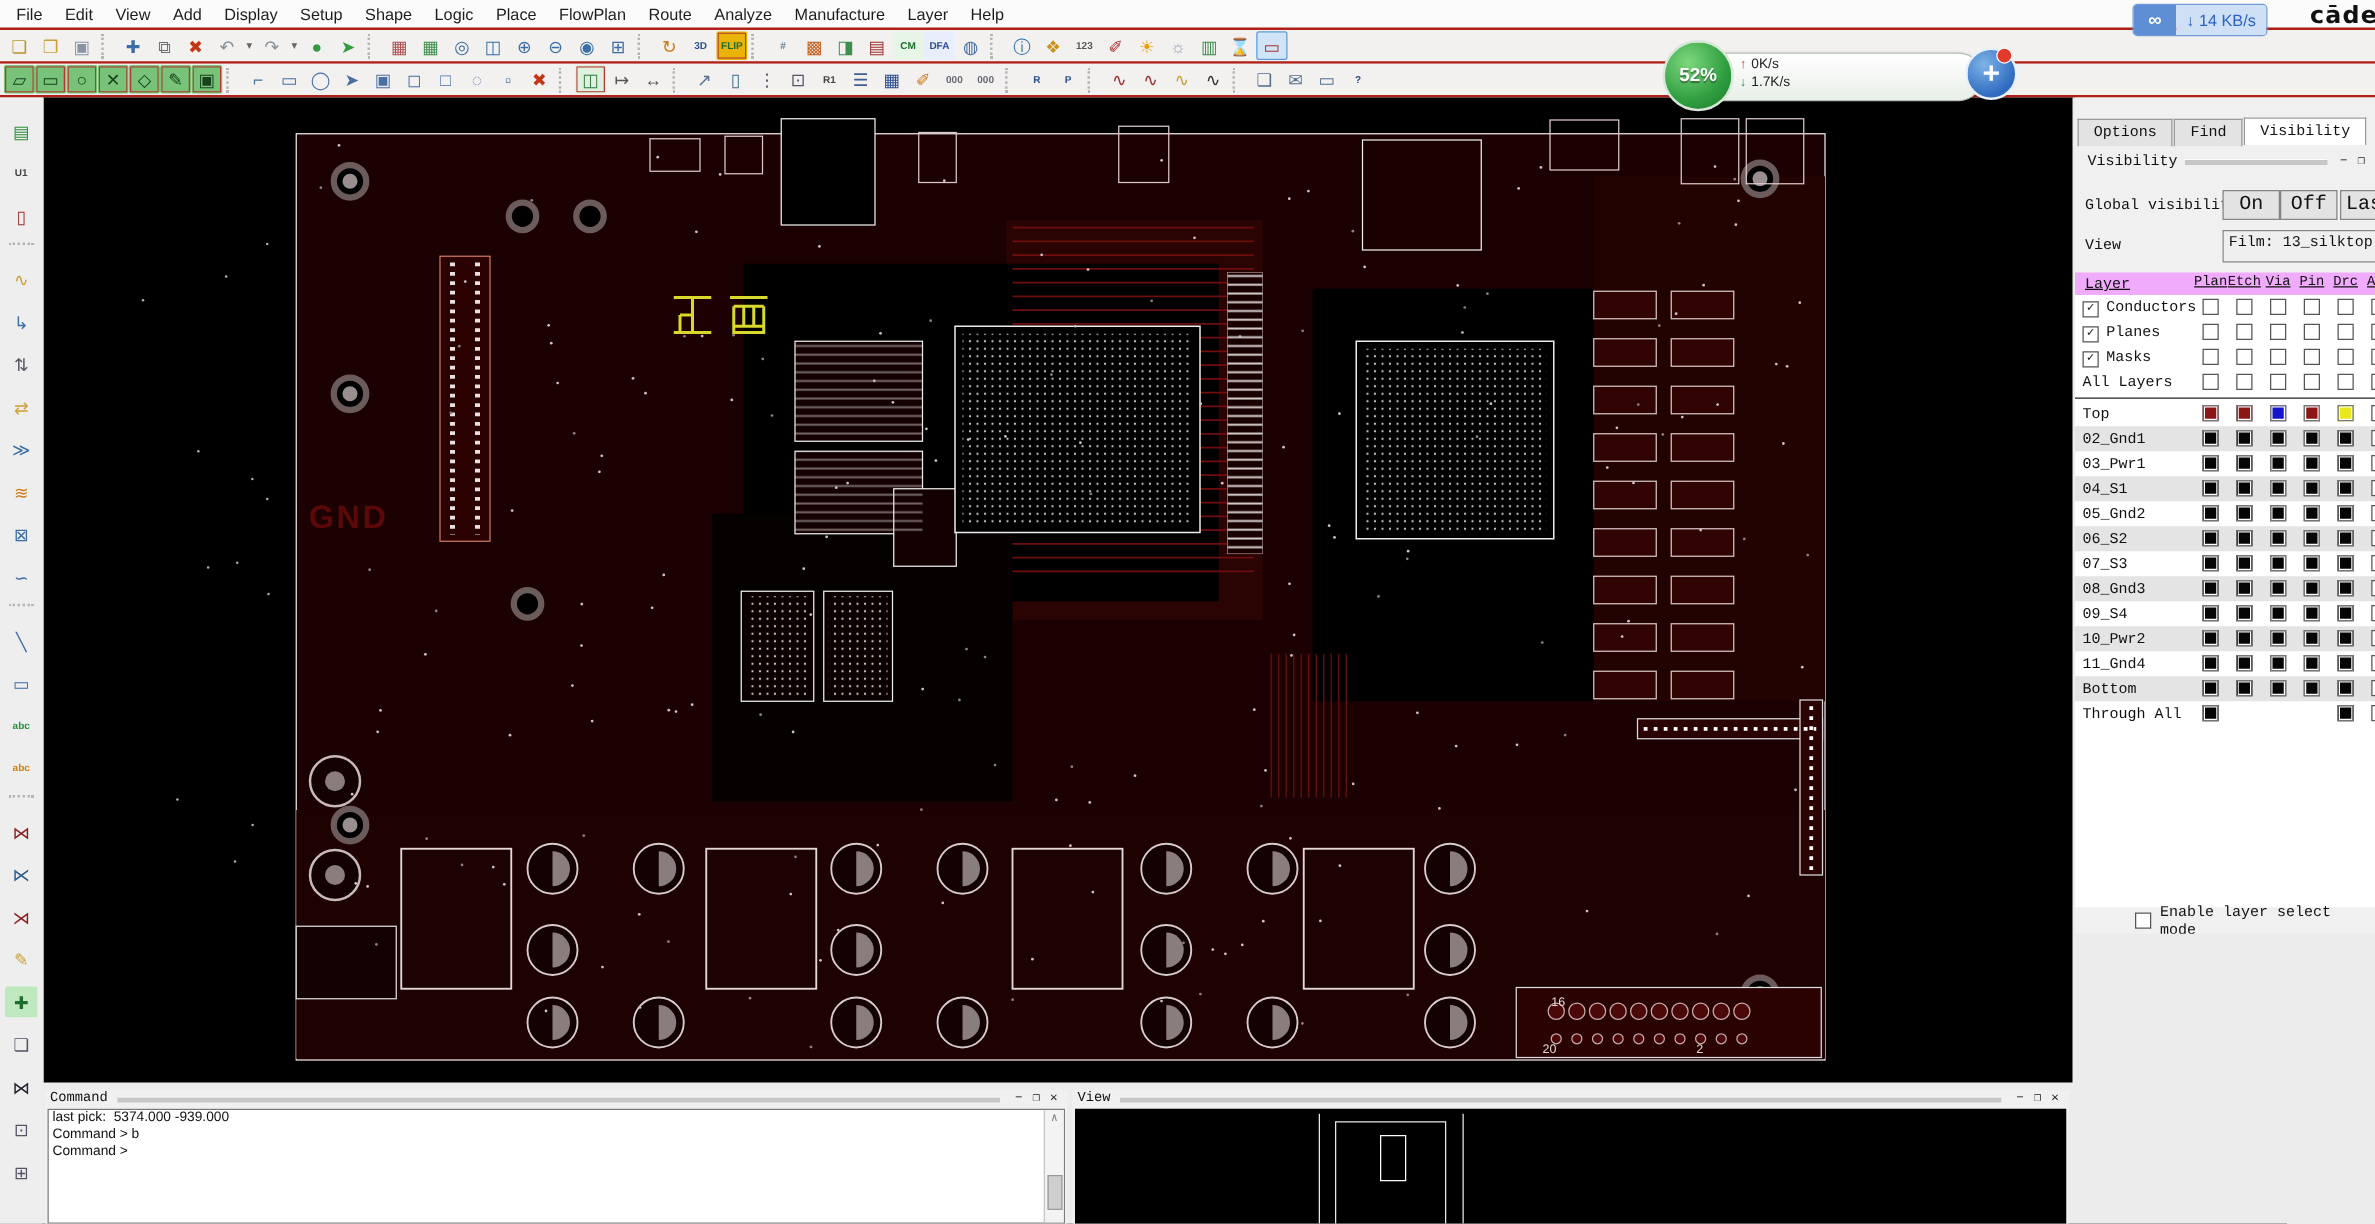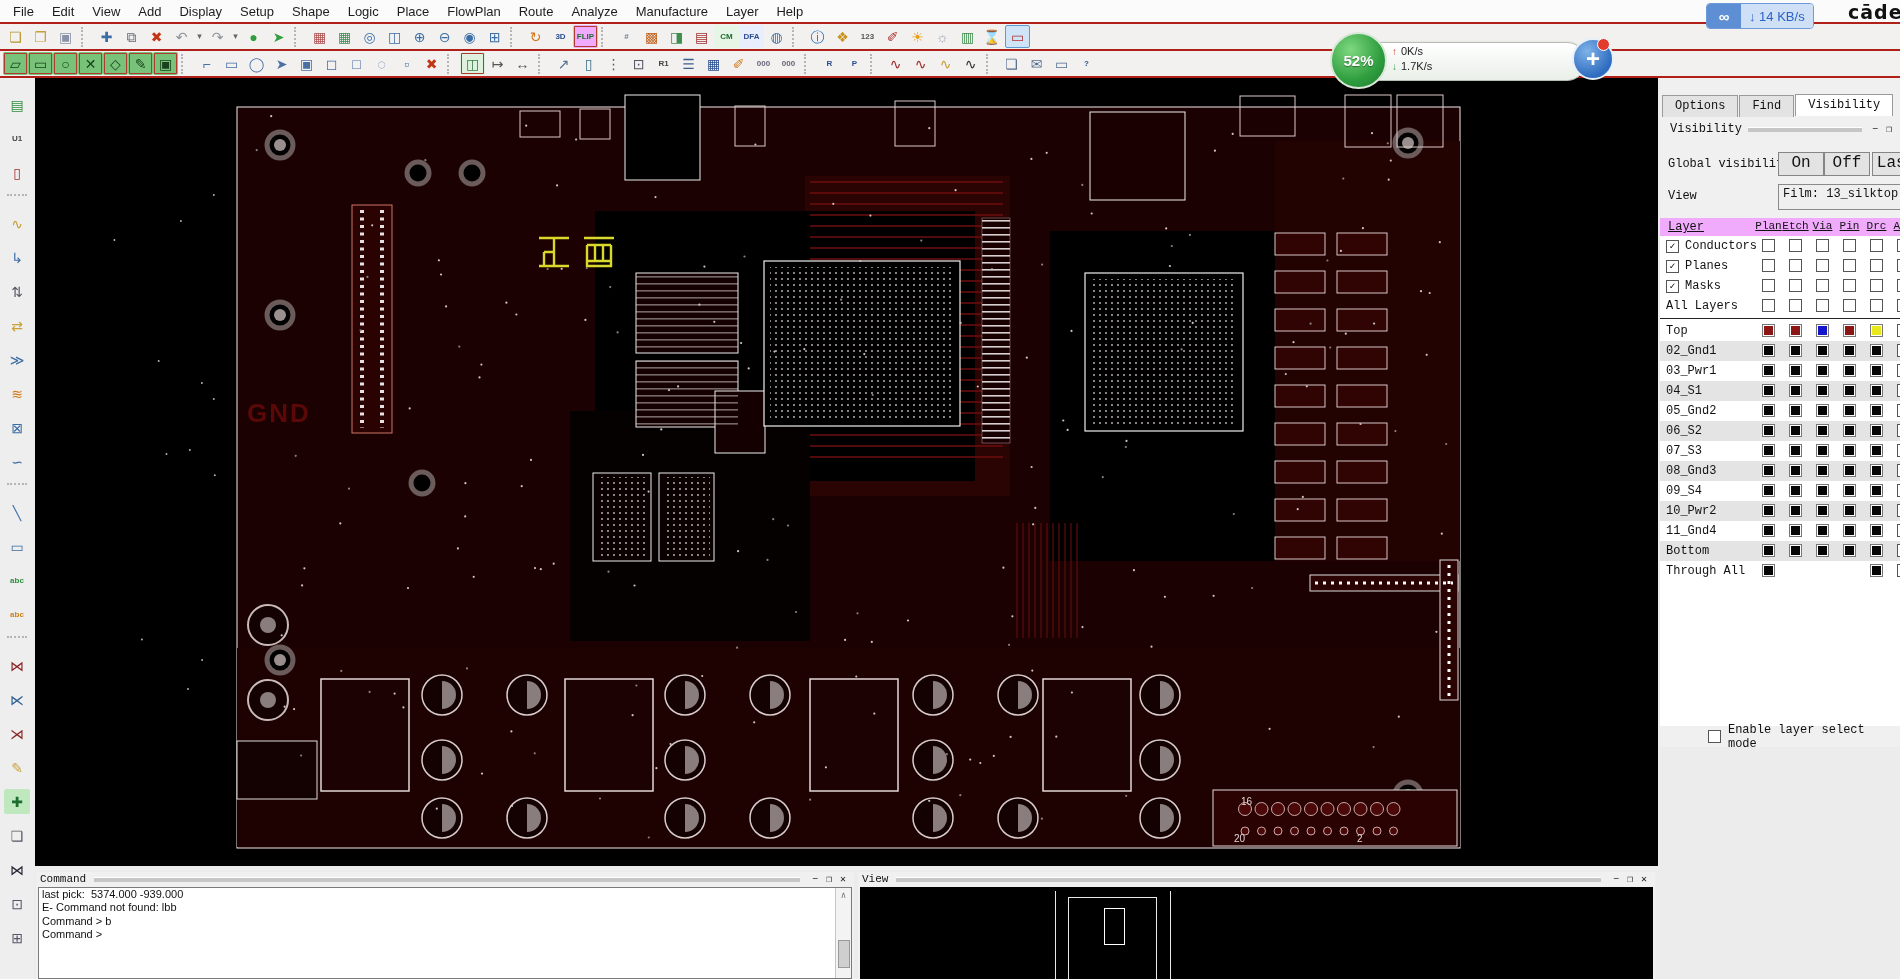--- a/index.html
+++ b/index.html
@@ -150,21 +150,21 @@
     <div class="tbi" style="color: rgb(62, 142, 78);">▦</div>
     <div class="tbi" style="color: rgb(59, 110, 165);">◎</div>
     <div class="tbi" style="color: rgb(59, 110, 165);">◫</div>
     <div class="tbi" style="color: rgb(59, 110, 165);">⊕</div>
     <div class="tbi" style="color: rgb(59, 110, 165);">⊖</div>
     <div class="tbi" style="color: rgb(59, 110, 165);">◉</div>
     <div class="tbi" style="color: rgb(59, 110, 165);">⊞</div>
     <div class="tbsep"></div>
     <div class="tbi" style="color: rgb(208, 122, 26);">↻</div>
     <div class="tbi txt" style="color: rgb(42, 77, 143);">3D</div>
-    <div class="tbi txt" style="color: rgb(29, 110, 46); background: #f0abfc; box-shadow: rgb(176, 59, 46) 0px 0px 0px 1px inset;">FLIP</div>
+    <div class="tbi txt" style="color: rgb(29, 110, 46); background: #eab308; box-shadow: rgb(176, 59, 46) 0px 0px 0px 1px inset;">FLIP</div>
     <div class="tbsep"></div>
     <div class="tbi txt" style="color: rgb(106, 127, 149);">#</div>
     <div class="tbi" style="color: rgb(194, 97, 30);">▩</div>
     <div class="tbi" style="color: rgb(62, 142, 78);">◨</div>
     <div class="tbi" style="color: rgb(160, 48, 48);">▤</div>
     <div class="tbi txt" style="color: rgb(29, 110, 46); background: rgb(231, 245, 231);">CM</div>
     <div class="tbi txt" style="color: rgb(42, 77, 143); background: rgb(232, 238, 251);">DFA</div>
     <div class="tbi" style="color: rgb(59, 110, 165);">◍</div>
     <div class="tbsep"></div>
     <div class="tbi" style="color: rgb(42, 111, 184);">ⓘ</div>
@@ -1141,21 +1141,20 @@
   <div class="btitle">
     <span>Command</span>
     <div class="grip"></div>
     <span class="wbtn">−</span>
     <span class="wbtn">❐</span>
     <span class="wbtn">✕</span>
   </div>
   <div class="cmdbody">
     <div>
         <div class="cmd-line">last pick:  5374.000 -939.000</div>
-        <div class="cmd-line">E- Command not found: lbb</div>
         <div class="cmd-line">Command &gt; b</div>
         <div class="cmd-line">Command &gt;</div>
       </div>
     <div class="cmdscroll">
       <div class="up">∧</div>
       <div class="thumb"></div>
     </div>
   </div>
 </div>
 

